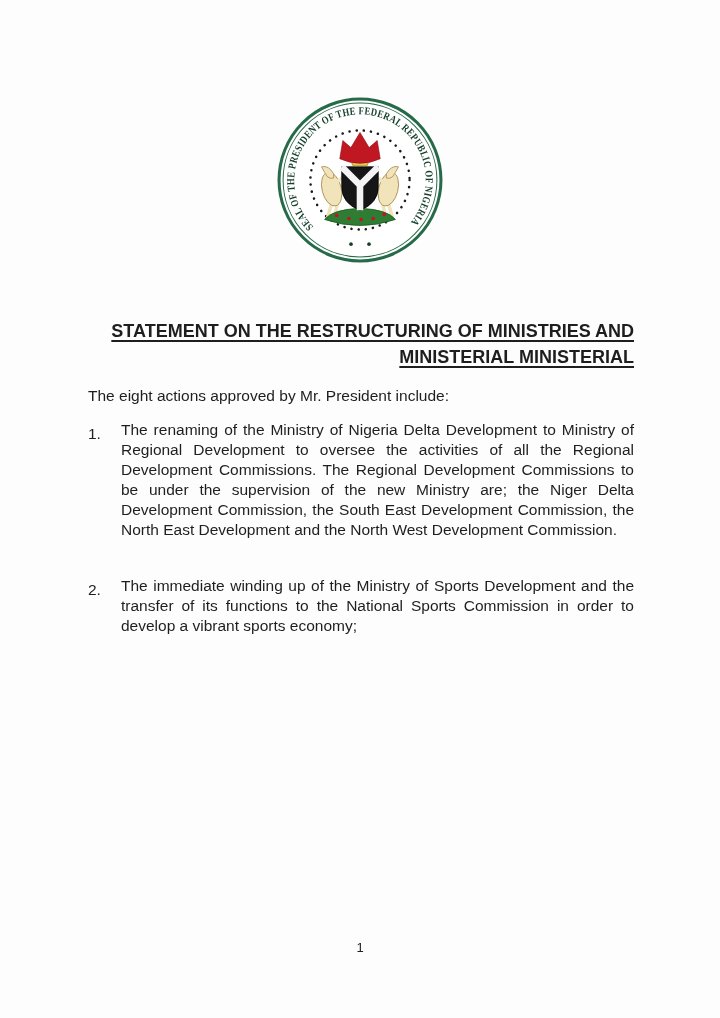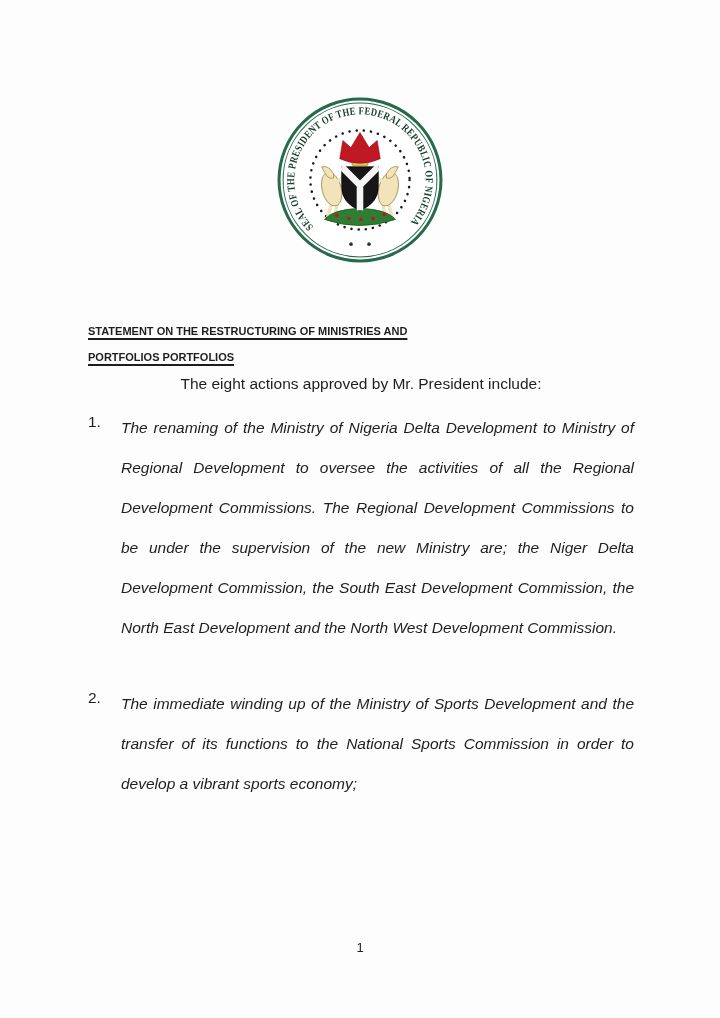--- a/index.html
+++ b/index.html
@@ -25,56 +25,55 @@
   }
   .seal-wrap svg { display: block; }
   .seal-ring-text {
     font-family: "Liberation Serif", "DejaVu Serif", serif;
     font-weight: bold;
     font-size: 10.5px;
     letter-spacing: 0.4px;
   }
   .doc-title {
     margin: 54px 0 0 0;
-    text-align: left;
-    font-size: 11px;
+    text-align: right;
+    font-size: 18px;
     font-weight: bold;
     line-height: 26px;
   }
   .doc-title span {
     display: block;
     text-decoration: underline;
     text-decoration-thickness: 1.5px;
     text-underline-offset: 3px;
   }
   .para {
     margin: 0;
     font-size: 15.5px;
     line-height: 28px;
     text-align: justify;
   }
   .intro { margin-top: 8px; }
-  .lead  { text-align: center; }
+  .lead  { margin-top: 12px; text-align: left; }
   .num-list { margin-top: 10px; }
   .num-item {
     display: flex;
     align-items: flex-start;
   }
   .num-item + .num-item { margin-top: 36px; }
   .num-item .num {
     flex: 0 0 33px;
     font-size: 15.5px;
     line-height: 28px;
   }
   .num-item .item-text {
     flex: 1 1 auto;
     font-size: 15.5px;
-    line-height: 40px;
+    line-height: 20px;
     text-align: justify;
-    font-style: italic;
   }
   .page-number {
     position: absolute;
     left: 0; right: 0;
     top: 940px;
     text-align: center;
     font-size: 13px;
     color: #222;
   }
 </style>
@@ -132,21 +131,21 @@
           <circle cx="107" cy="117" r="1.8"></circle>
         </g>
       </g>
     </svg>
   </div>
 
   <div class="content">
 
     <h1 class="doc-title">
       <span>STATEMENT ON THE RESTRUCTURING OF MINISTRIES AND</span>
-      <span>PORTFOLIOS PORTFOLIOS</span>
+      <span>MINISTERIAL MINISTERIAL</span>
     </h1>
 
 
     <p class="para lead">The eight actions approved by Mr. President include:</p>
 
     <div class="num-list">
       <div class="num-item">
         <span class="num">1.</span>
         <div class="item-text">The renaming of the Ministry of Nigeria Delta Development to Ministry of Regional Development to oversee the activities of all the Regional Development Commissions. The Regional Development Commissions to be under the supervision of the new Ministry are; the Niger Delta Development Commission, the South East Development Commission, the North East Development and the North West Development Commission.</div>
       </div>

